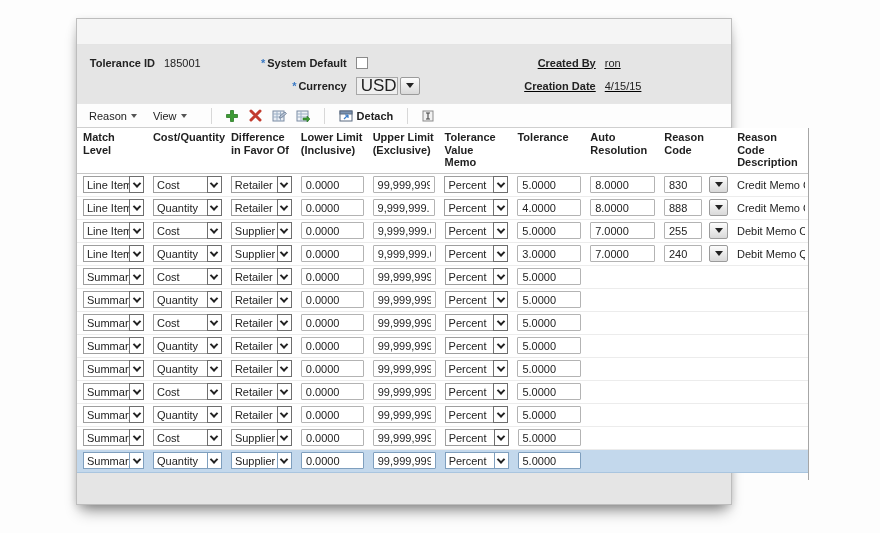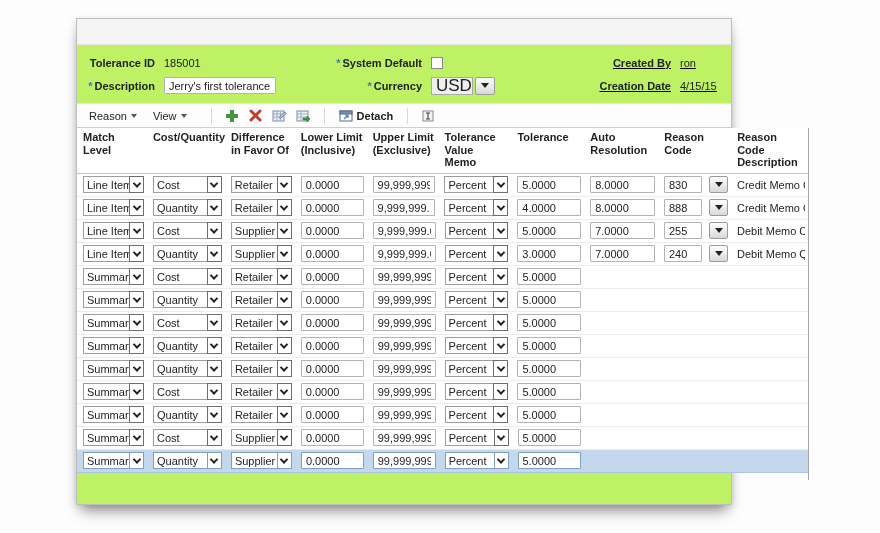--- a/index.html
+++ b/index.html
@@ -1,19 +1,19 @@
 <!DOCTYPE html>
 <html><head>
 <meta charset="utf-8">
 <style>
   * { box-sizing: border-box; margin: 0; padding: 0; }
   html,body { width:880px; height:533px; overflow:hidden; background:#fdfdfd;
     font-family:"Liberation Sans", sans-serif; }
   .card { position:absolute; left:76px; top:18px; width:656px; height:487px;
-    background:#bef264; border:1px solid #bdbdbd;
+    background:#e5e5e5; border:1px solid #bdbdbd;
     box-shadow:0 10px 14px -5px rgba(0,0,0,0.45), 0 2px 8px rgba(0,0,0,0.12); }
   .topstrip { height:26px; background:#f5f5f5; border-bottom:1px solid #e4e4e4; }
 
   
   .form { display:flex; padding:8px 10px 4px 10px; height:58px; }
   .fgroup { display:flex; flex-direction:column; gap:4px; }
   .frow { display:flex; align-items:center; height:19px; }
   .flabel { font-size:11px; font-weight:bold; color:#222; text-align:right; }
   .g1 .flabel { width:68px; }
   .g2 { margin-left:58px; }
@@ -77,24 +77,20 @@
 
 <div class="card">
   <div class="topstrip"></div>
 
   <div class="form">
     <div class="fgroup g1">
       <div class="frow">
         <span class="flabel">Tolerance ID</span>
         <span class="fval">185001</span>
       </div>
-      <div class="frow">
-        <span class="flabel"><span class="req">*</span><span>Description</span></span>
-        <input class="txtinput desc-in" value="Jerry's first tolerance" style="">
-      </div>
     </div>
     <div class="fgroup g2">
       <div class="frow">
         <span class="flabel"><span class="req">*</span><span>System Default</span></span>
         <span class="chk"></span>
       </div>
       <div class="frow">
         <span class="flabel"><span class="req">*</span><span>Currency</span></span>
         <span class="curr">
           <span class="curr-box">USD</span>

